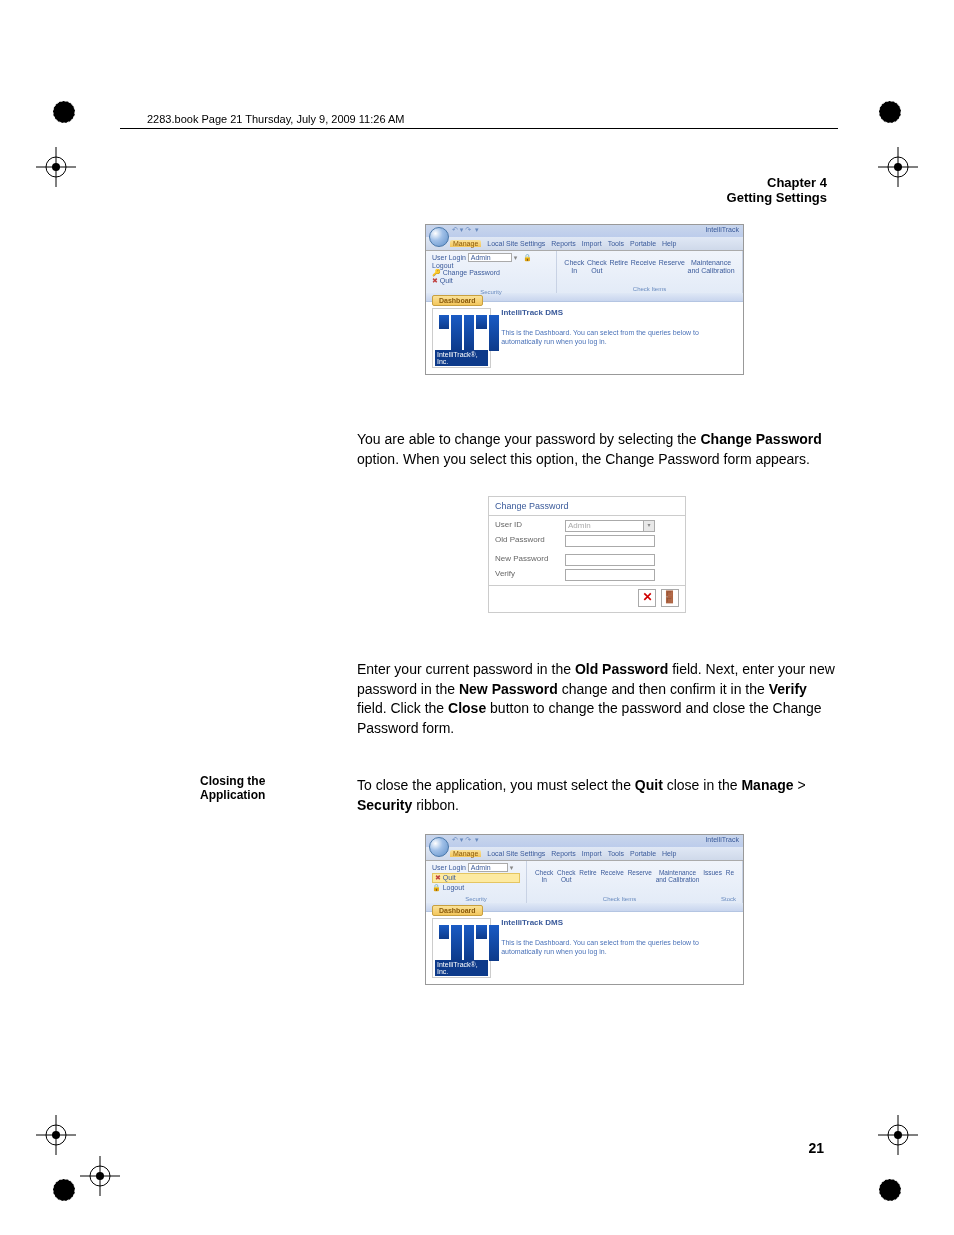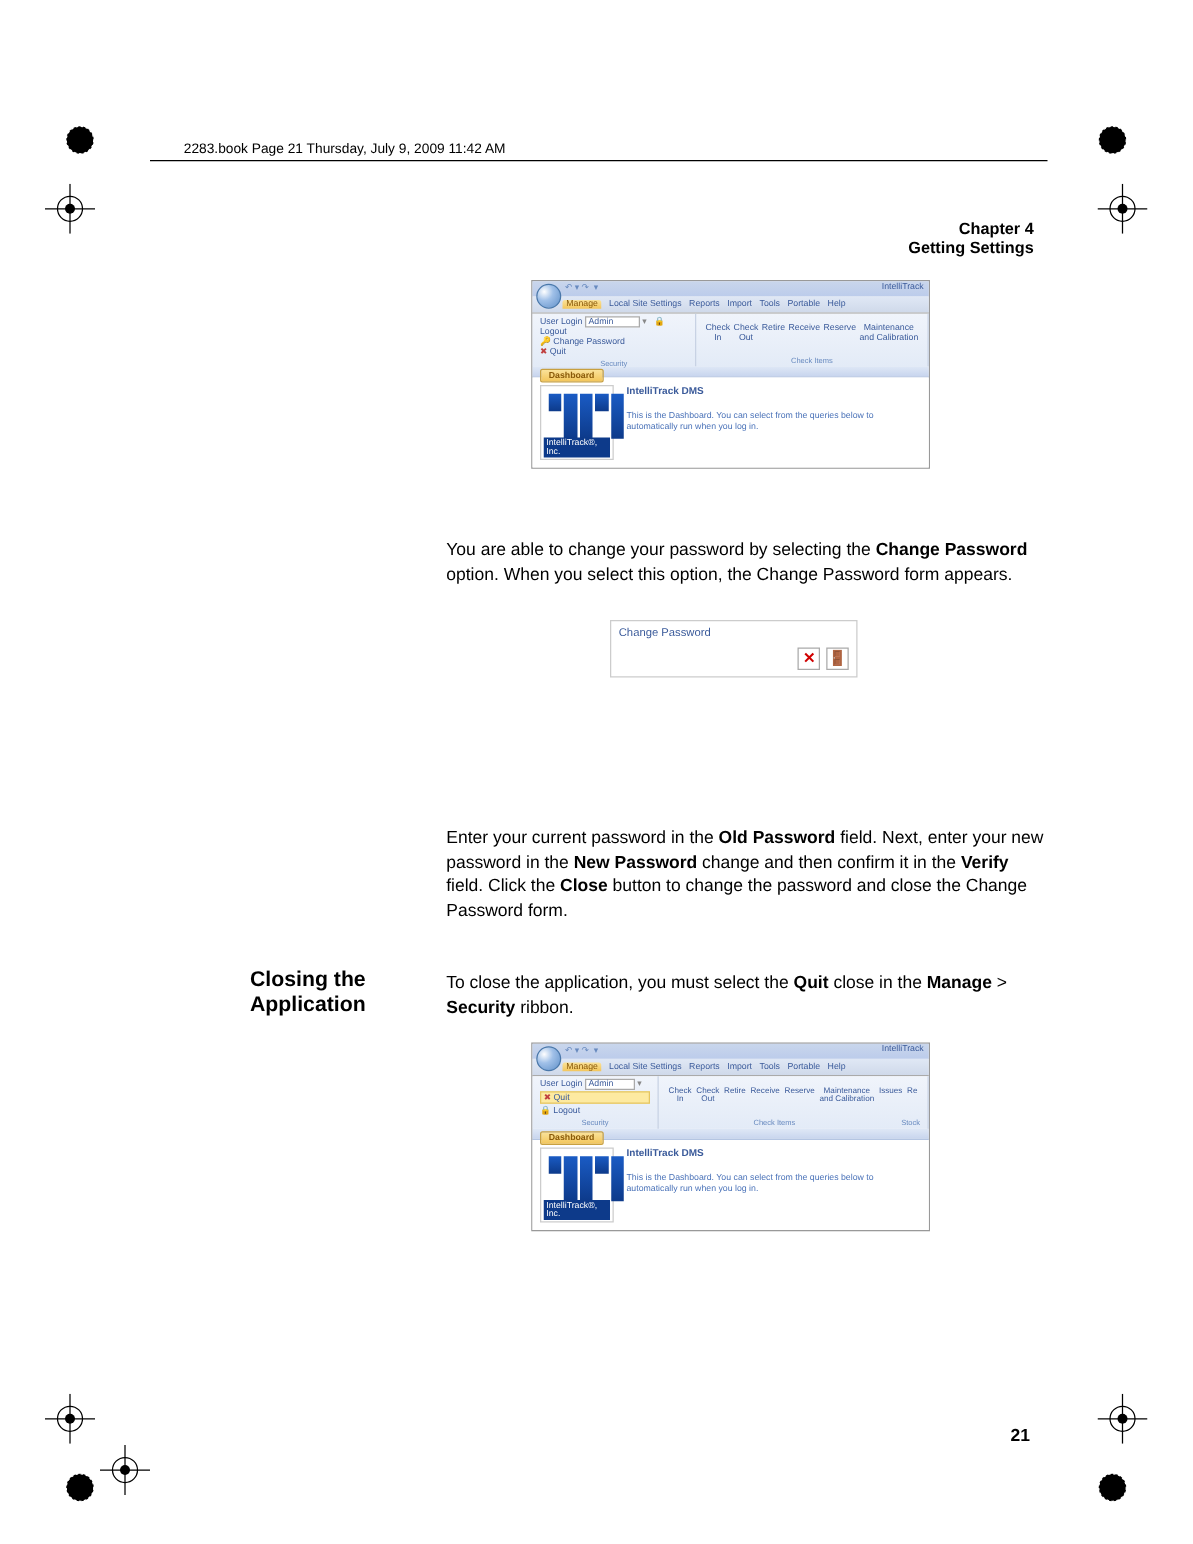--- a/index.html
+++ b/index.html
@@ -34,21 +34,21 @@
     position: absolute;
     left: 357px;
     width: 480px;
     font-size: 14px;
     line-height: 1.4;
   }
   .section-title {
     position: absolute;
     left: 200px;
     font-weight: bold;
-    font-size: 17px;
+    font-size: 12px;
     width: 130px;
   }
   .screenshot {
     position: absolute;
     left: 425px;
     border: 1px solid #999;
     background: #f8f8f8;
     font-size: 8px;
   }
   .screenshot2 {
@@ -295,21 +295,21 @@
   <circle cx="30" cy="20" r="11" fill="black"></circle>
     <circle cx="30" cy="20" r="11" fill="none" stroke="white" stroke-width="1" stroke-dasharray="2 2"></circle>
 </svg>
 <svg style="position:absolute;right:34px;top:1170px" width="60" height="60">
   <circle cx="30" cy="20" r="11" fill="black"></circle>
     <circle cx="30" cy="20" r="11" fill="none" stroke="white" stroke-width="1" stroke-dasharray="2 2"></circle>
 </svg>
 
 <div class="header-line" style="top:128px;left:120px;width:718px"></div>
 
-<div class="page-header">2283.book  Page 21  Thursday, July 9, 2009  11:42 AM</div>
+<div class="page-header">2283.book  Page 21  Thursday, July 9, 2009  11:26 AM</div>
 
 <div class="chapter-header">
   <div>Chapter 4</div>
   <div>Getting Settings</div>
 </div>
 
 <div class="screenshot" style="top:224px;width:317px">
   <div style="position:relative;height:12px;background:linear-gradient(#c9d6ec,#bccceb)">
     <div class="ribbon-orb"></div>
     <div class="ribbon-qa">↶ ▾ ↷&nbsp;&nbsp;▾</div>
@@ -368,20 +368,30 @@
     </div>
   </div>
 </div>
 
 <div class="content" style="top:430px">
   <span>You are able to change your password by selecting the </span><strong>Change Password</strong><span> option. When you select this option, the Change Password form appears.</span>
 </div>
 
 <div class="screenshot2" style="top:496px">
   <div class="cp-title">Change Password</div>
+  <div class="cp-fields">
+    <div>User ID</div>
+    <div class="cp-input sel"><span>Admin</span><div class="cp-dd">▾</div></div>
+    <div>Old Password</div>
+    <div class="cp-input"></div>
+    <div style="margin-top:4px">New Password</div>
+    <div class="cp-input" style="margin-top:4px"></div>
+    <div>Verify</div>
+    <div class="cp-input"></div>
+  </div>
   <div class="cp-buttons">
     <span class="cp-btn close">✕</span>
     <span class="cp-btn exit">🚪</span>
   </div>
 </div>
 
 <div class="content" style="top:660px">
   <span>Enter your current password in the </span><strong>Old Password</strong><span> field. Next, enter your new password in the </span><strong>New Password</strong><span> change and then confirm it in the </span><strong>Verify</strong><span> field. Click the </span><strong>Close</strong><span> button to change the password and close the Change Password form.</span>
 </div>
 

